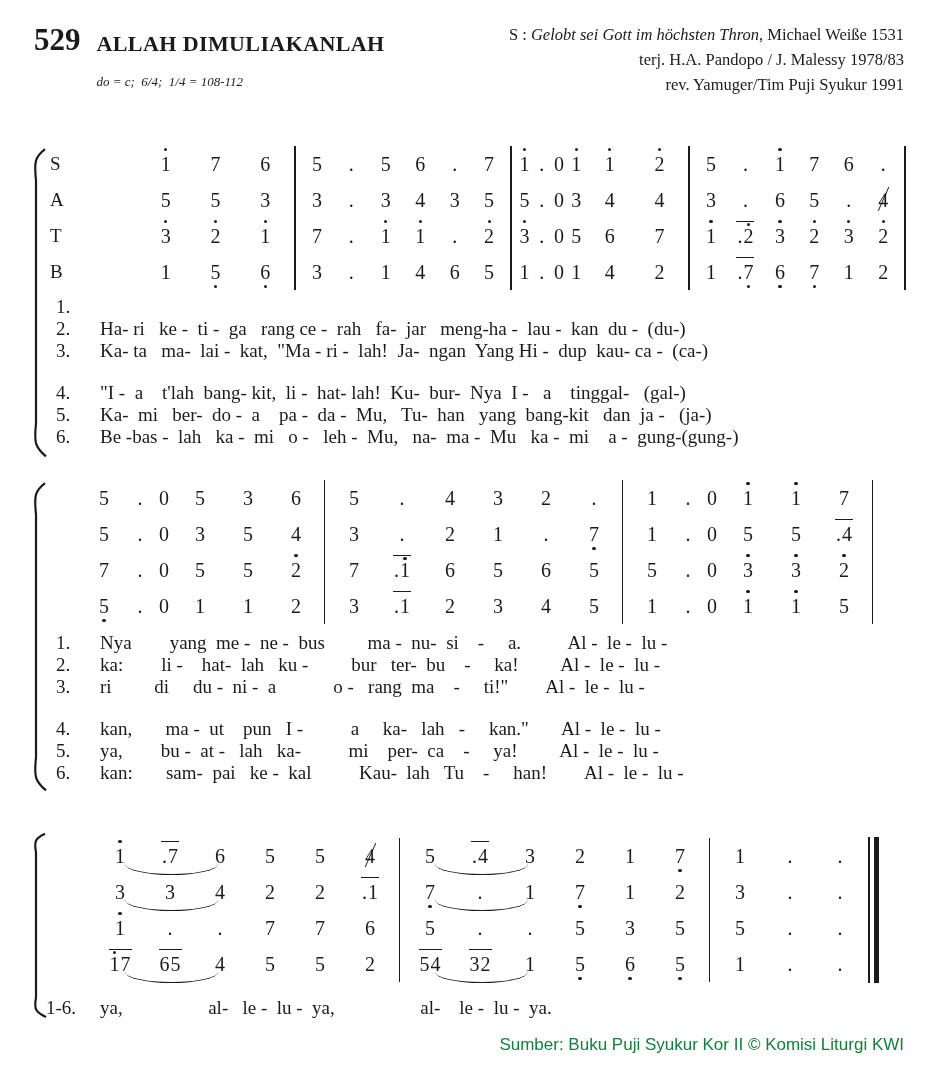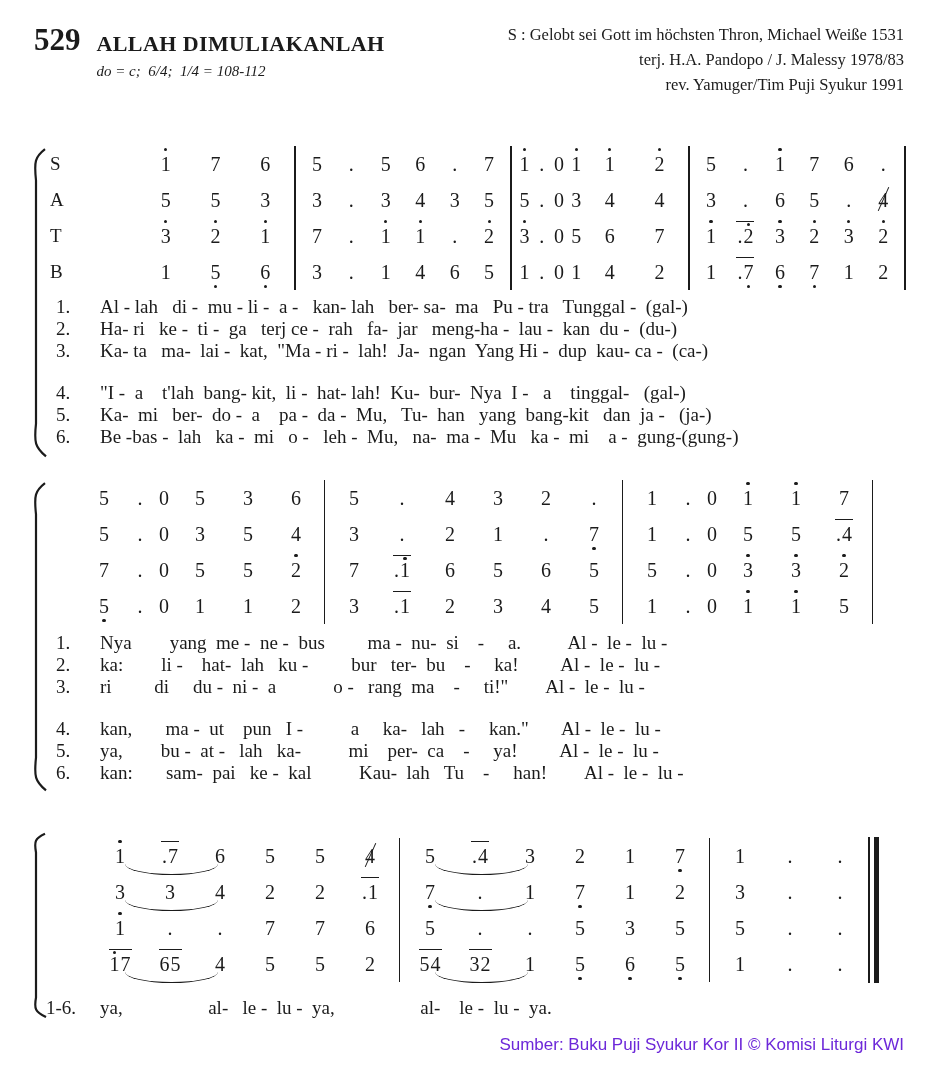--- a/index.html
+++ b/index.html
@@ -3,23 +3,23 @@
 <meta charset="utf-8">
 <style>
   html,body{margin:0;padding:0;background:#e8e8e8;}
   .page{position:relative;width:932px;height:1072px;background:#ffffff;overflow:hidden;
         font-family:"Liberation Serif",serif;color:#1b1b1b;}
   
   .hdr{position:absolute;top:22px;left:34px;right:28px;display:flex;justify-content:space-between;}
   .hleft{display:flex;gap:16px;}
   .hnum{font-size:31px;font-weight:bold;line-height:1;margin-top:2px;}
   .htitle{font-size:22px;font-weight:bold;letter-spacing:.4px;line-height:1.1;margin-top:10px;}
-  .htempo{font-size:15px;font-style:italic;margin-top:7px;white-space:pre;}
+  .htempo{font-size:13px;font-style:italic;margin-top:18px;white-space:pre;}
   .credits{text-align:right;font-size:16.5px;line-height:25px;}
-  .credits .it{}
+  .credits .it{font-style:italic;}
   
   .group{position:absolute;left:30px;width:880px;}
   .brace{position:absolute;left:0;top:0;}
   .gcontent{margin-left:20px;}
   
   .mrow{position:relative;display:flex;align-items:center;height:36px;}
   .music{position:relative;}
   .vlabel{width:95px;font-size:19px;}
   .cell{display:flex;justify-content:center;align-items:center;font-size:20px;line-height:1;}
   .sys0 .cell{width:36px;} .sys0 .cw{width:52px;} .sys0 .cn{width:18px;}
@@ -44,21 +44,21 @@
   
   .lyrics{padding-left:6px;}
   .lline{display:flex;line-height:22px;font-size:19px;}
   .lline.gap{margin-top:20px;}
   .lnum{width:44px;flex:none;}
   .ltxt{white-space:pre;}
   .coda .lline{line-height:24px;}
   .coda .lnum{width:54px;font-family:Liberation Serif, serif;}
   
   .footer{position:absolute;top:1035px;right:28px;font-family:"Liberation Sans",sans-serif;
-          font-size:17px;color:#6d28d9;}
+          font-size:17px;color:#15803d;}
 </style>
 </head>
 <body>
 
 <div class="page">
 
   <div class="hdr">
     <div class="hleft">
       <div class="hnum">529</div>
       <div>
@@ -362,25 +362,24 @@
             </span>
             <span class="cell">
               <span class="nt">2</span>
             </span>
             <span class="bl"></span>
           </div>
         </div>
       <div class="lyrics" id="lyr0" style="margin-top:6px;">
           <div class="lline">
             <span class="lnum">1.</span>
-            <span class="ltxt">Al - lah   di -  mu - li -  a -   kan- lah   ber- sa-  ma   Pu - tra   Tunggal -  (gal-)</span>
           </div>
           <div class="lline">
             <span class="lnum">2.</span>
-            <span class="ltxt">Ha- ri   ke -  ti -  ga   terj ce -  rah   fa-  jar   meng-ha -  lau -  kan  du -  (du-)</span>
+            <span class="ltxt">Ha- ri   ke -  ti -  ga   rang ce -  rah   fa-  jar   meng-ha -  lau -  kan  du -  (du-)</span>
           </div>
           <div class="lline">
             <span class="lnum">3.</span>
             <span class="ltxt">Ka- ta   ma-  lai -  kat,  "Ma - ri -  lah!  Ja-  ngan  Yang Hi -  dup  kau- ca -  (ca-)</span>
           </div>
           <div class="lline gap">
             <span class="lnum">4.</span>
             <span class="ltxt">"I -  a    t'lah  bang- kit,  li -  hat- lah!  Ku-  bur-  Nya  I -   a    tinggal-   (gal-)</span>
           </div>
           <div class="lline">

